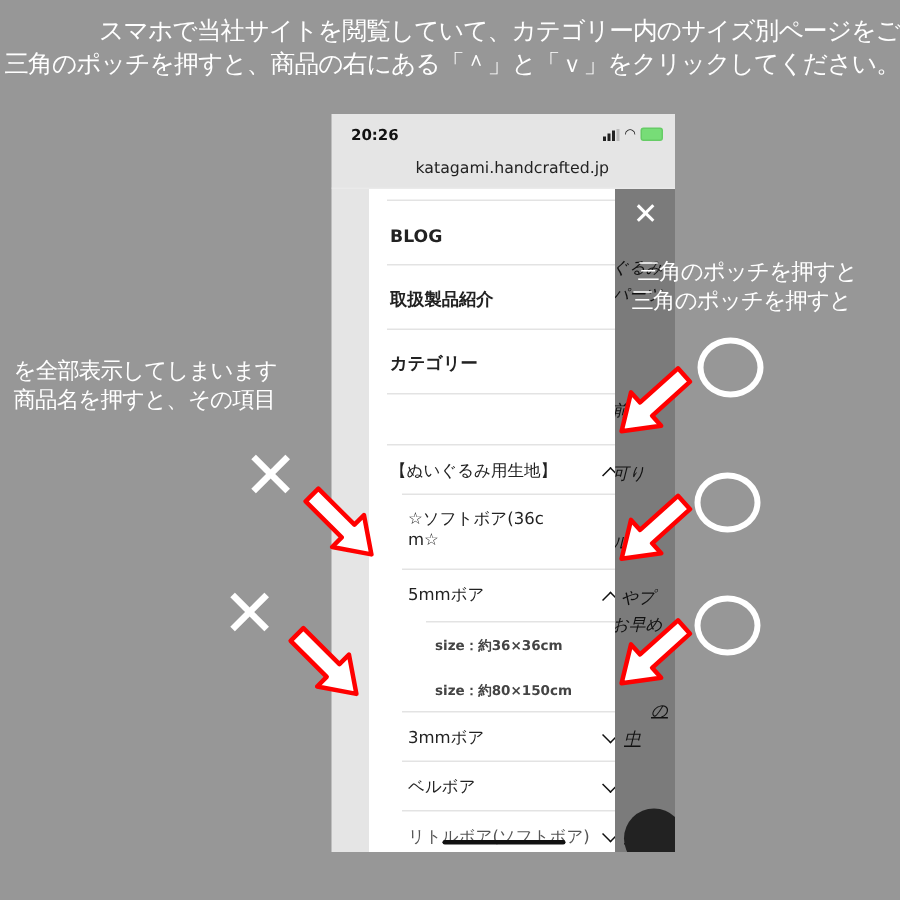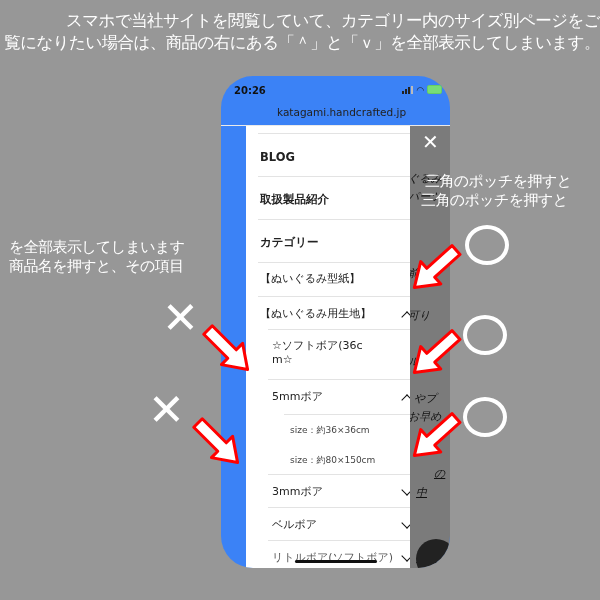--- a/index.html
+++ b/index.html
@@ -7,21 +7,21 @@
     width:600px; height:600px; position:relative; overflow:hidden;
     background:#979797;
     font-family:"DejaVu Sans","Liberation Sans",sans-serif;
   }
   .instruction {
     position:absolute; left:0; top:10px; width:600px; text-align:right;
     color:#fff; font-size:16.5px; line-height:22px; letter-spacing:-0.6px;
   }
   .phone {
     position:absolute; left:221px; top:76px; width:229px; height:492px;
-    background:#3b82f6; overflow:hidden;border-radius:32px;
+    background:#e5e5e5; overflow:hidden;
   }
   .statusbar { position:absolute; left:0; top:0; width:229px; height:24px; }
   .time { position:absolute; left:13px; top:9px; font-size:10px; font-weight:bold; color:#111; }
   .status-icons { position:absolute; right:8px; top:9px; display:flex; gap:3px; align-items:center; }
   .sig { display:flex; align-items:flex-end; gap:1px; height:8px; }
   .sig i { display:block; width:2px; background:#222; }
   .wifi { font-size:9px; color:#222; line-height:8px; }
   .battery { width:13px; height:7px; border:1px solid #6c6; border-radius:2px; background:#7d7; }
   .url { position:absolute; left:0; width:229px; top:30px; text-align:right; padding-right:0; font-size:10.5px; color:#222; }
   .url span { position:absolute; left:56px; }
@@ -30,37 +30,37 @@
   .menu { position:absolute; left:0; top:50px; width:189px; height:442px; background:#fff;margin-left:25px; }
   .overlay { position:absolute; left:189px; top:50px; width:40px; height:442px; background:#7b7b7b; overflow:hidden; }
   .close-x { position:absolute; left:12px; top:4px; color:#fff; font-size:20px; font-weight:bold; }
   .ov-text { position:absolute; font-size:11px; color:#111; white-space:nowrap;font-style:italic; }
   .ov-circle { position:absolute; left:6px; top:413px; width:40px; height:40px; border-radius:50%; background:#222; }
   .ov-line { position:absolute; left:6px; top:436px; width:40px; height:1px; background:#222; }
 
   .sep { position:absolute; height:1px; background:#e3e3e3; }
   .mi { position:absolute; font-size:11px; color:#222; white-space:nowrap; }
   .mi.b { font-weight:bold; font-size:11.5px; }
-  .mi.s { font-size:9px; font-weight:normal; color:#444; }
+  .mi.s { font-size:9px; font-weight:bold; color:#444; }
   .chev { position:absolute; font-size:11px; color:#111; font-weight:bold; }
   .chev-down { width:7px; height:7px; border-right:1.6px solid #111; border-bottom:1.6px solid #111; transform:rotate(45deg); }
   .chev-up { width:7px; height:7px; border-left:1.6px solid #111; border-top:1.6px solid #111; transform:rotate(45deg); }
   .home-bar { position:absolute; left:74px; top:484px; width:82px; height:3px; background:#111; border-radius:2px; }
 
   .note { position:absolute; color:#fff; font-size:15px; line-height:19px; letter-spacing:-0.6px; white-space:nowrap; }
   .mark-x { position:absolute; color:#fff; font-size:44px; font-weight:bold; line-height:44px; }
   .mark-o { position:absolute; width:34px; height:32px; border:4px solid #fff; border-radius:50%; box-sizing:border-box; }
   svg.arrows { position:absolute; left:0; top:0; width:600px; height:600px; pointer-events:none; }
 </style>
 </head>
 <body>
 
 <div class="instruction">
   <div>スマホで当社サイトを閲覧していて、カテゴリー内のサイズ別ページをご</div>
-  <div>覧になりたい場合は、商品の右にある「＾」と「ｖ」を全部表示してしまいます。</div>
+  <div>三角のポッチを押すと、商品の右にある「＾」と「ｖ」をクリックしてください。</div>
 </div>
 
 <div class="phone">
   <div class="statusbar">
     <div class="time">20:26</div>
     <div class="status-icons">
       <div class="sig">
           <i style="height:3px"></i>
           <i style="height:5px"></i>
           <i style="height:7px"></i>
@@ -76,21 +76,20 @@
   <div class="urlbar-line"></div>
 
   <div class="menu">
     <div class="sep" style="left:12px;top:7px;width:163px"></div>
     <div class="mi b" style="left:14px;top:24px">BLOG</div>
     <div class="sep" style="left:12px;top:50px;width:163px"></div>
     <div class="mi b" style="left:14px;top:66px">取扱製品紹介</div>
     <div class="sep" style="left:12px;top:93px;width:163px"></div>
     <div class="mi b" style="left:14px;top:109px">カテゴリー</div>
     <div class="sep" style="left:12px;top:136px;width:163px"></div>
-    <div class="mi" style="left:14px;top:145px">【ぬいぐるみ型紙】</div>
     <div class="sep" style="left:12px;top:170px;width:163px"></div>
     <div class="mi" style="left:14px;top:180px">【ぬいぐるみ用生地】</div>
     <div class="chev chev-up" style="left:157px;top:187px"></div>
     <div class="sep" style="left:22px;top:203px;width:153px"></div>
     <div class="mi" style="left:26px;top:212px">
       <div>☆ソフトボア(36c</div>
       <div>m☆</div>
     </div>
     <div class="sep" style="left:22px;top:253px;width:153px"></div>
     <div class="mi" style="left:26px;top:263px">5mmボア</div>

